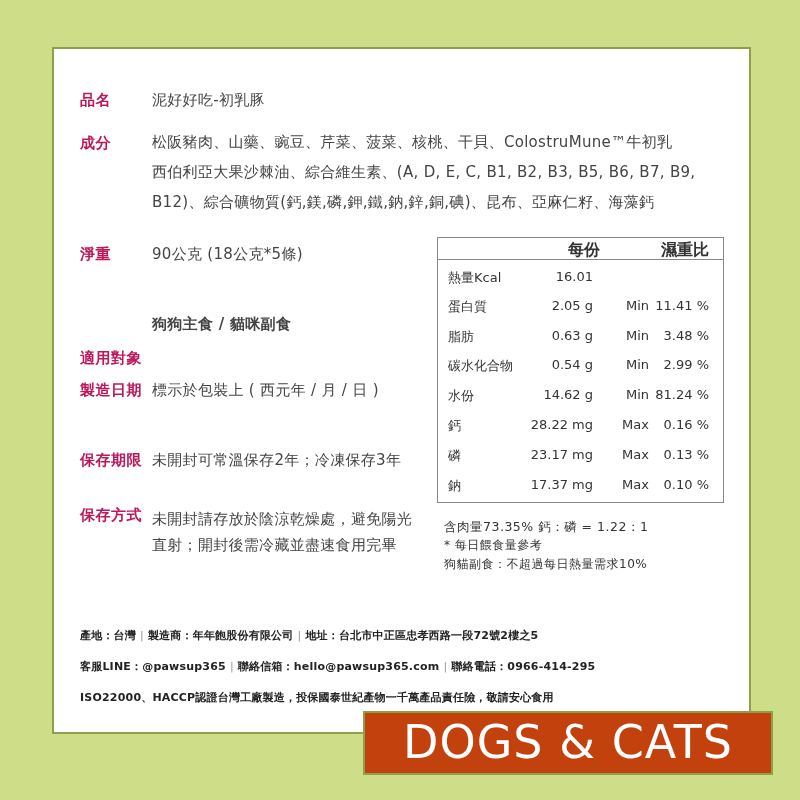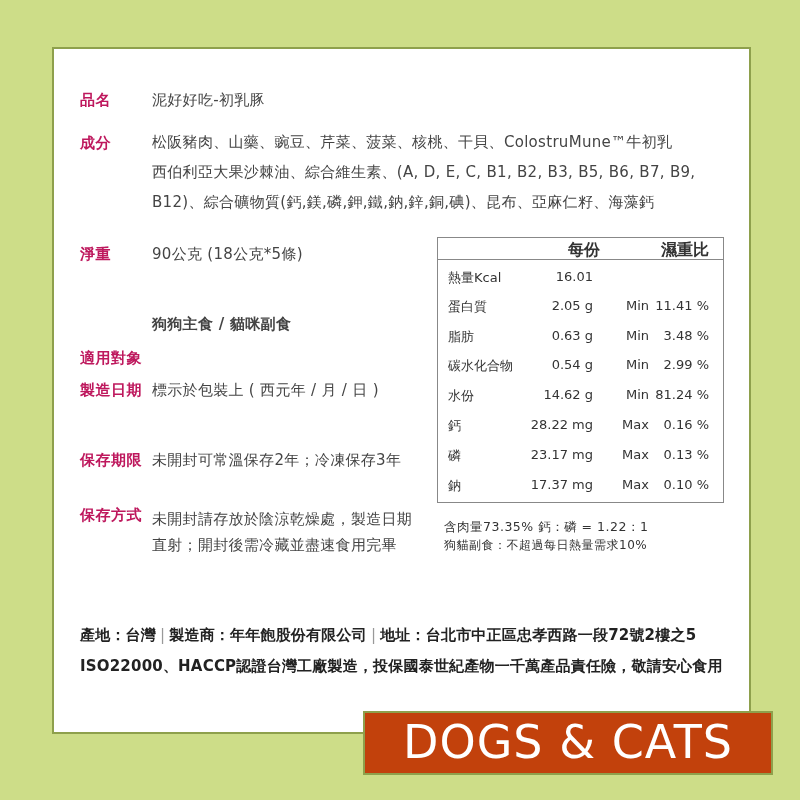--- a/index.html
+++ b/index.html
@@ -33,21 +33,21 @@
   .nt-row span { position: absolute; top: 6px; }
   .c-name { left: 10px; }
   .c-amt { right: 130px; text-align: right; }
   .c-mm { right: 74px; text-align: right; }
   .c-pct { right: 14px; text-align: right; }
 
   .notes { position: absolute; left: 444px; top: 517px; font-size: 12px; color: #333; line-height: 19px; letter-spacing: 0.5px; }
   .notes div { white-space: nowrap; }
   .notes .first { font-size: 12.5px; }
 
-  .footer { position: absolute; left: 80px; top: 620px; font-size: 15px; font-weight: bold; color: #222; line-height: 31px; letter-spacing: 0.2px; }
+  .footer { position: absolute; left: 80px; top: 620px; font-size: 11px; font-weight: bold; color: #222; line-height: 31px; letter-spacing: 0.2px; }
   .footer div { white-space: nowrap; }
   .sep { color: #999; font-weight: normal; margin: 0 4px; }
 
   .badge {
     position: absolute; left: 363px; top: 711px; width: 410px; height: 64px;
     background: #c2410c; border: 2px solid #8ea04c; box-sizing: border-box;
     color: #ffffff; font-family: "DejaVu Sans", "Liberation Sans", sans-serif;
     font-size: 46px; text-align: center; line-height: 58px; letter-spacing: 1px;
   }
 </style>
@@ -73,21 +73,21 @@
 <span class="abs val" style="left:152px;top:315px;font-weight:bold;">狗狗主食 / 貓咪副食</span>
 
 <span class="abs lbl" style="left:80px;top:381px;">製造日期</span>
 <span class="abs val" style="left:152px;top:381px;">標示於包裝上 ( 西元年 / 月 / 日 )</span>
 
 <span class="abs lbl" style="left:80px;top:451px;">保存期限</span>
 <span class="abs val" style="left:152px;top:451px;">未開封可常溫保存2年；冷凍保存3年</span>
 
 <span class="abs lbl" style="left:80px;top:506px;">保存方式</span>
 <div class="abs val" style="left:152px;top:506px;line-height:26px;">
-  <div>未開封請存放於陰涼乾燥處，製造日期</div>
+  <div>未開封請存放於陰涼乾燥處，避免陽光</div>
   <div>直射；開封後需冷藏並盡速食用完畢</div>
 </div>
 
 <div class="ntable">
   <div class="nt-head">
     <span style="left:130px;">每份</span>
     <span style="right:14px;">濕重比</span>
   </div>
   <div class="nt-row" style="top:25px;">
     <span class="c-name">熱量Kcal</span>
@@ -134,23 +134,27 @@
   <div class="nt-row" style="top:233px;">
     <span class="c-name">鈉</span>
     <span class="c-amt">17.37 mg</span>
     <span class="c-mm">Max</span>
     <span class="c-pct">0.10 %</span>
   </div>
 </div>
 
 <div class="notes">
   <div class="first">含肉量73.35% 鈣：磷 = 1.22：1</div>
+  <div>* 每日餵食量參考</div>
   <div>狗貓副食：不超過每日熱量需求10%</div>
 </div>
 
 <div class="footer">
   <div>
     <span>產地：台灣</span><span class="sep">|</span><span>製造商：年年飽股份有限公司</span><span class="sep">|</span><span>地址：台北市中正區忠孝西路一段72號2樓之5</span>
   </div>
+  <div>
+    <span>客服LINE：@pawsup365</span><span class="sep">|</span><span>聯絡信箱：hello@pawsup365.com</span><span class="sep">|</span><span>聯絡電話：0966-414-295</span>
+  </div>
   <div>ISO22000、HACCP認證台灣工廠製造，投保國泰世紀產物一千萬產品責任險，敬請安心食用</div>
 </div>
 
 <div class="badge">DOGS &amp; CATS</div>
 
 </body></html>

